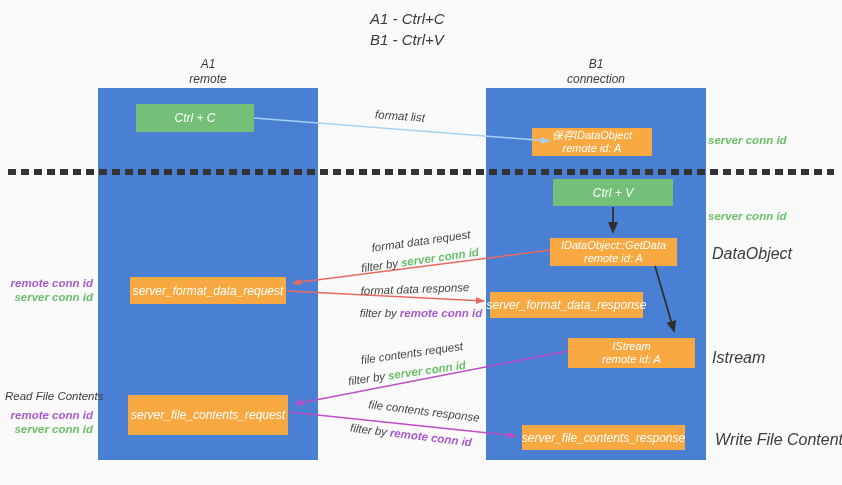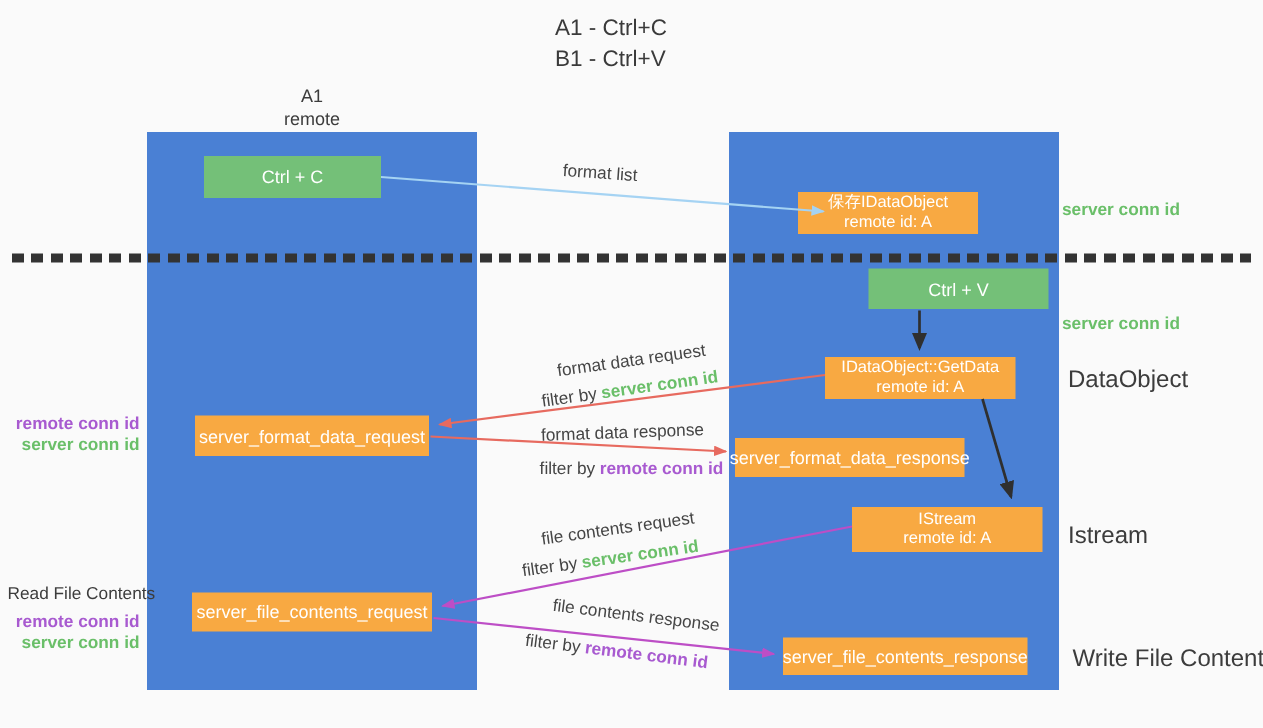--- a/index.html
+++ b/index.html
@@ -1,17 +1,17 @@
 <!DOCTYPE html>
 <html style="--bg: #fafafa; --blue: #4a80d4; --green-box: #74c078; --orange: #f8a942; --red-arrow: #e76a5f; --magenta: #bd4ec6; --light-blue: #a5d3f3; --purple-text: #a85ad0; --green-text: #6abf69; --dark-text: #3c3c3c;"><head>
 <meta charset="utf-8">
 <style>
   html,body{margin:0;padding:0;}
   body{font-family:"Liberation Sans", sans-serif; background:#fff;}
-  .canvas{position:relative; width:842px; height:485px; background:var(--bg,#fafafa); overflow:hidden;}
+  .canvas{position:relative; width:842px; height:485px; background:var(--bg,#fafafa); overflow:hidden;font-style:italic;}
   .title{position:absolute; left:370px; top:8px; font-size:15px; line-height:21px; color:#3a3a3a; white-space:nowrap;}
   .lane{position:absolute; top:88px; width:220px; height:372px; background:var(--blue,#4a80d4);}
   .lane-left{left:98px;}
   .lane-right{left:486px;}
   .lane-header{position:absolute; top:57px; width:220px; text-align:center; font-size:12px; line-height:15px; color:#3c3c3c;}
   .dotted-line{position:absolute; left:8px; right:8px; top:169px; height:6px;
     background:repeating-linear-gradient(90deg,#333 0 8px,transparent 8px 13px);}
   .node{position:absolute; display:flex; flex-direction:column; align-items:center; justify-content:center;
         color:#fff; text-align:center; white-space:nowrap;}
   .node-green{background:var(--green-box,#74c078);}
@@ -36,36 +36,40 @@
 
   <div class="title">
     <div>A1 - Ctrl+C</div>
     <div>B1 - Ctrl+V</div>
   </div>
 
   <div class="lane-header" style="left:98px;">
     <div>A1</div>
     <div>remote</div>
   </div>
+  <div class="lane-header" style="left:486px;">
+    <div>B1</div>
+    <div>connection</div>
+  </div>
 
   <div class="lane lane-left"></div>
   <div class="lane lane-right"></div>
 
   <div class="dotted-line"></div>
 
   <div class="node node-green" style="left:136px; top:104px; width:118px; height:28px;">
     <span class="single">Ctrl + C</span>
   </div>
 
   <div class="node node-orange" style="left:532px; top:128px; width:120px; height:28px;">
     <span class="l1">保存IDataObject</span>
     <span class="l2">remote id: A</span>
   </div>
 
-  <div class="node node-green" style="left:579px; top:179px; width:120px; height:27px;">
+  <div class="node node-green" style="left:553px; top:179px; width:120px; height:27px;">
     <span class="single">Ctrl + V</span>
   </div>
 
   <div class="node node-orange" style="left:550px; top:238px; width:127px; height:28px;">
     <span class="l1">IDataObject::GetData</span>
     <span class="l2">remote id: A</span>
   </div>
 
   <div class="node node-orange" style="left:490px; top:292px; width:153px; height:26px;">
     <span class="single">server_format_data_response</span>
@@ -73,21 +77,21 @@
 
   <div class="node node-orange" style="left:130px; top:277px; width:156px; height:27px;">
     <span class="single">server_format_data_request</span>
   </div>
 
   <div class="node node-orange" style="left:568px; top:338px; width:127px; height:30px;">
     <span class="l1">IStream</span>
     <span class="l2">remote id: A</span>
   </div>
 
-  <div class="node node-orange" style="left:128px; top:395px; width:160px; height:26px;">
+  <div class="node node-orange" style="left:128px; top:395px; width:160px; height:40px;">
     <span class="single">server_file_contents_request</span>
   </div>
 
   <div class="node node-orange" style="left:522px; top:425px; width:163px; height:25px;">
     <span class="single">server_file_contents_response</span>
   </div>
 
   <svg class="arrows" width="842" height="485" viewBox="0 0 842 485">
     <defs>
       <marker id="m-blue" markerUnits="userSpaceOnUse" markerWidth="9" markerHeight="7" refX="8" refY="3.5" orient="auto">

